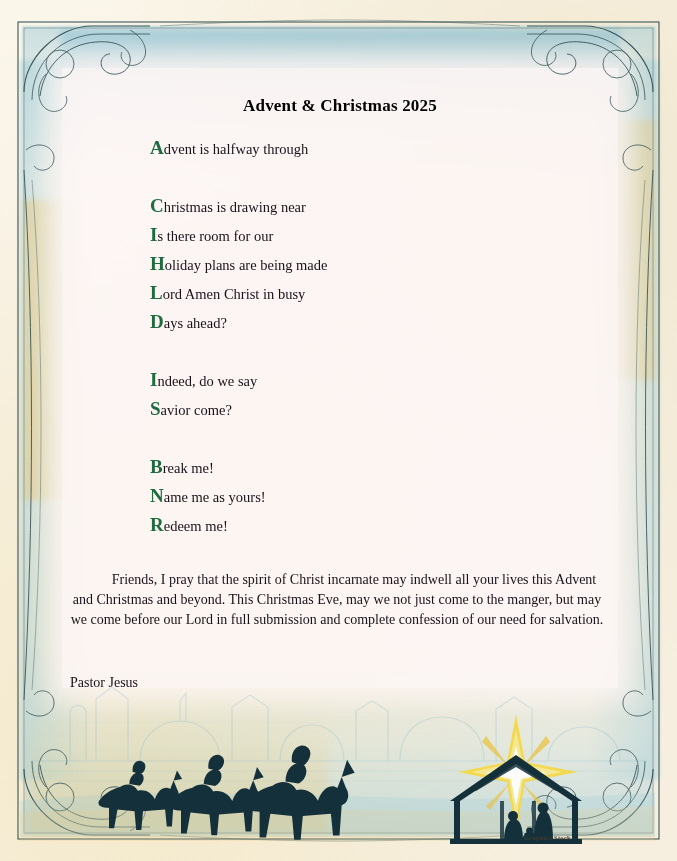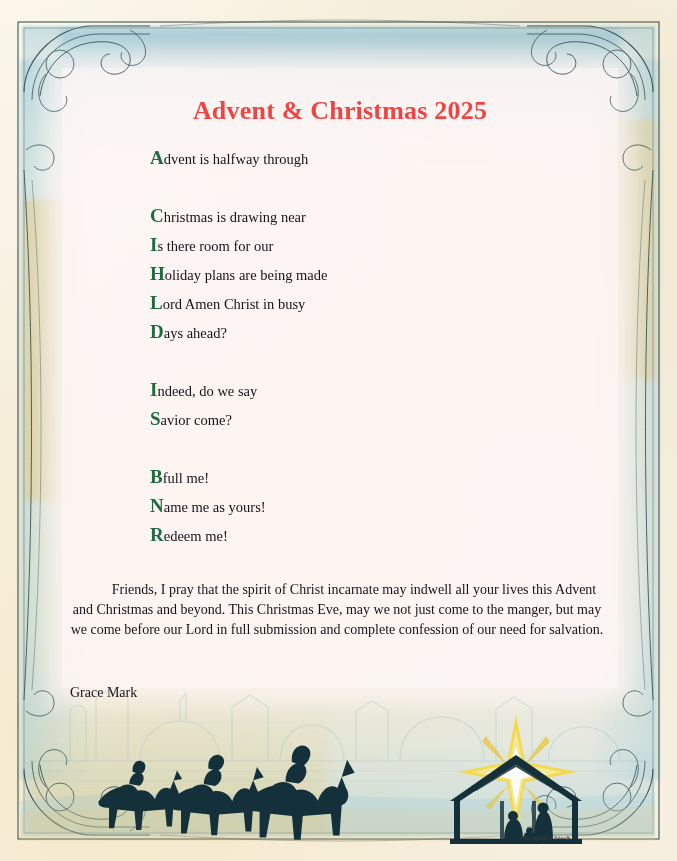--- a/index.html
+++ b/index.html
@@ -102,23 +102,23 @@
   }
 
   
   .content {
     position: absolute;
     left: 70px; top: 96px;
     width: 540px;
   }
   .title {
     text-align: center;
-    color: #ef4444;
+    color: #000000;
     font-weight: bold;
-    font-size: 26px;
+    font-size: 17px;
     letter-spacing: .2px;
     margin: 0 0 22px 0;
   }
   .poem {
     margin-left: 80px;
     color: #18121a;
     font-size: 14.5px;
     line-height: 1.0;
   }
   .poem .line {
@@ -239,36 +239,36 @@
       <div class="line gap"></div>
       <div class="line"><span class="cap">C</span><span>hristmas is drawing near</span></div>
       <div class="line"><span class="cap">I</span><span>s there room for our</span></div>
       <div class="line"><span class="cap">H</span><span>oliday plans are being made</span></div>
       <div class="line"><span class="cap">L</span><span>ord Amen Christ in busy</span></div>
       <div class="line"><span class="cap">D</span><span>ays ahead?</span></div>
       <div class="line gap"></div>
       <div class="line"><span class="cap">I</span><span>ndeed, do we say</span></div>
       <div class="line"><span class="cap">S</span><span>avior come?</span></div>
       <div class="line gap"></div>
-      <div class="line"><span class="cap">B</span><span>full me!</span></div>
+      <div class="line"><span class="cap">B</span><span>reak me!</span></div>
       <div class="line"><span class="cap">N</span><span>ame me as yours!</span></div>
       <div class="line"><span class="cap">R</span><span>edeem me!</span></div>
     </div>
 
     <div class="spacer-md"></div>
 
     <p class="para indent">Friends, I pray that the spirit of Christ incarnate may indwell all your lives this Advent and Christmas and beyond. This Christmas Eve, may we not just come to the manger, but may we come before our Lord in full submission and complete confession of our need for salvation.</p>
 
     <div class="spacer-sm"></div>
 
 
     <div class="spacer-sm"></div>
 
     <div class="spacer-sm"></div>
-    <div class="signoff">Grace Mark</div>
+    <div class="signoff">Pastor Jesus</div>
   </div>
 
   <svg class="art" viewBox="0 0 677 210">
 
     <g opacity="0.26" fill="none" stroke="#7fb3c6" stroke-width="1.2">
       <path d="M70,110 L70,62 C70,52 86,52 86,62 L86,110"></path>
       <path d="M96,110 L96,48 L112,36 L128,48 L128,110"></path>
       <path d="M140,110 C140,84 160,70 180,70 C200,70 220,84 220,110"></path>
       <path d="M180,70 L180,50 L186,42 L186,70"></path>
       <path d="M232,110 L232,56 L250,44 L268,56 L268,110"></path>

